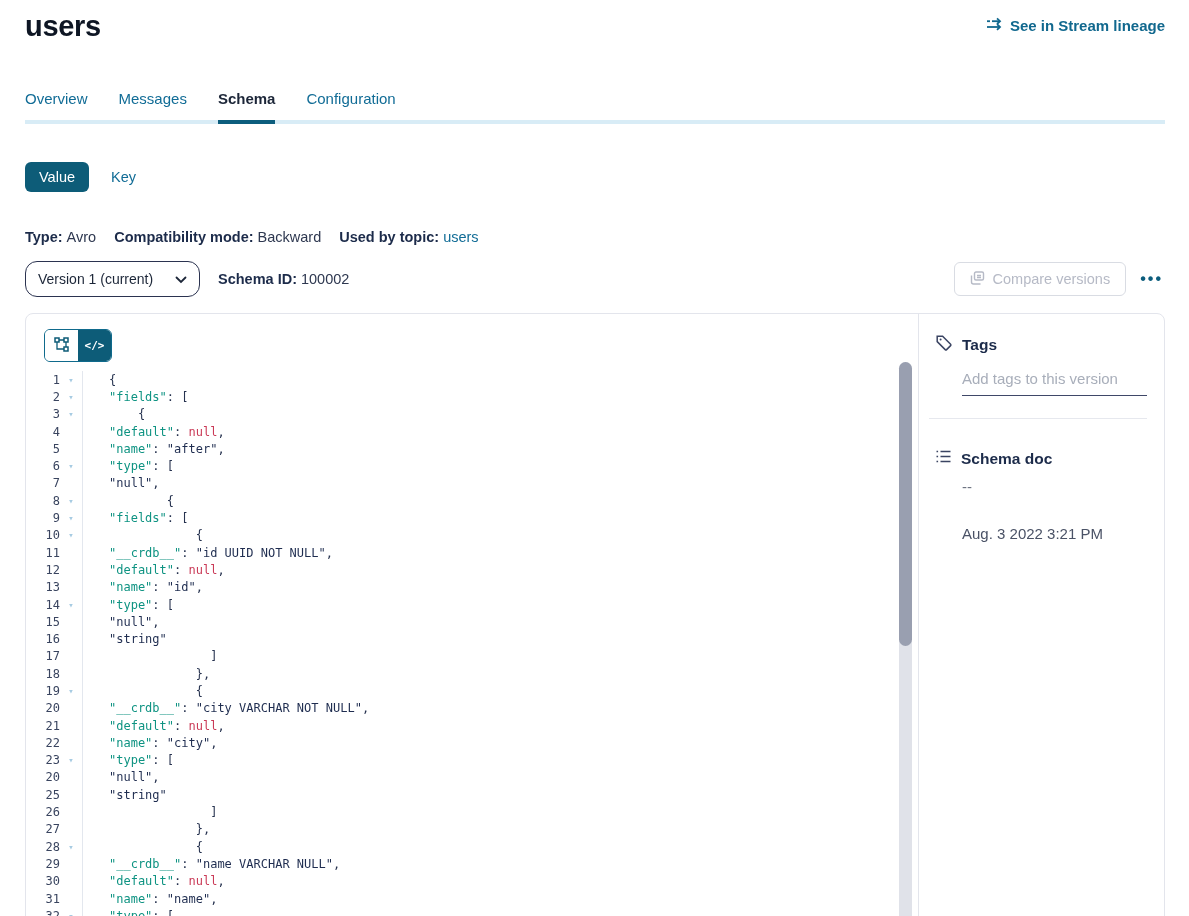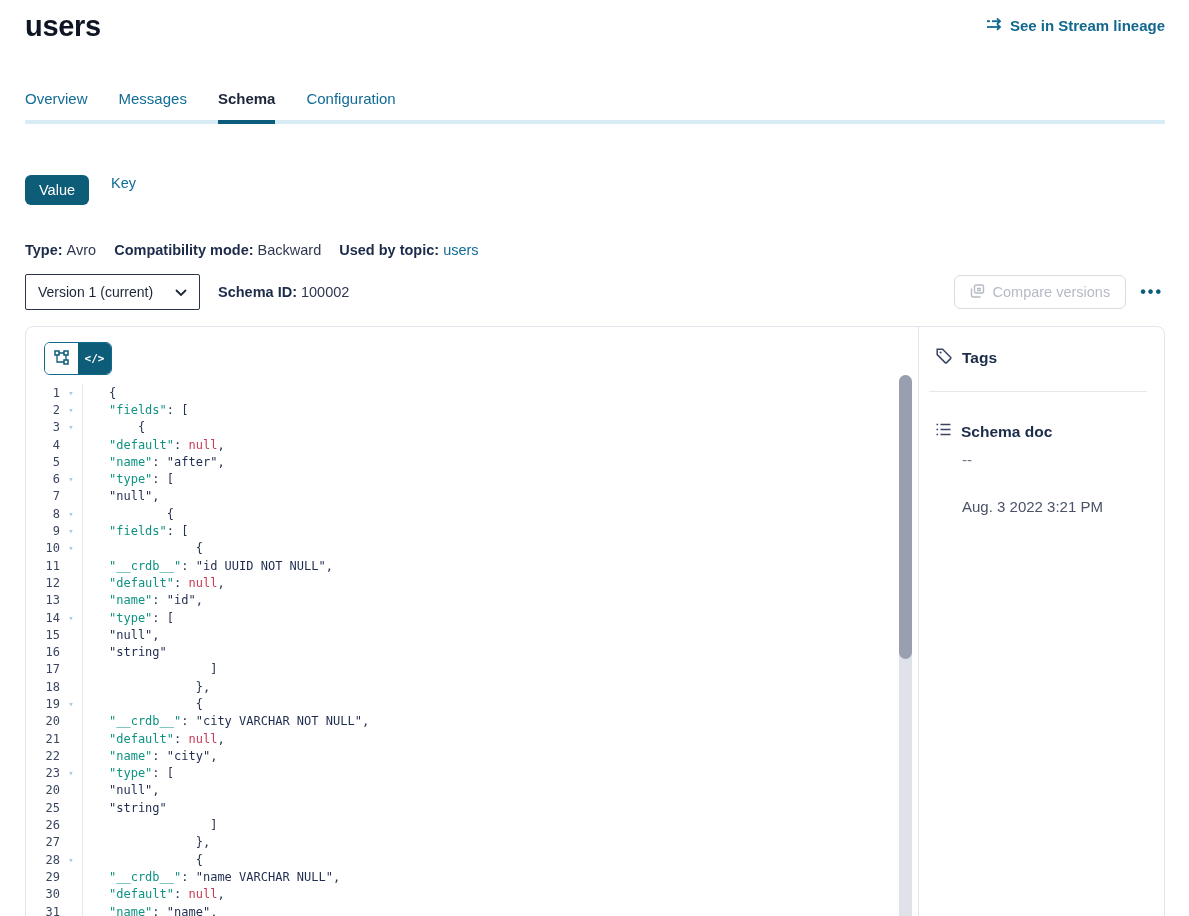--- a/index.html
+++ b/index.html
@@ -13,36 +13,36 @@
   .lineage { display:flex; align-items:center; gap:7px; color:#11688e; font-size:15px;
              font-weight:600; margin-top:7px; cursor:pointer; }
 
   
   .tabs { margin-top:47px; position:relative; border-bottom:4px solid #d8ecf6; display:flex; }
   .tab { font-size:15px; padding-bottom:13px; margin-right:31px; color:#116c96; cursor:pointer; position:relative; }
   .tab.active { color:#1c2638; font-weight:600; }
   .tab.active::after { content:""; position:absolute; left:0; right:0; bottom:-4px; height:4px; background:#0c5d7d; }
 
   
-  .seg-row { margin-top:51px; display:flex; align-items:flex-start; }
+  .seg-row { margin-top:38px; display:flex; align-items:center; }
   .seg-active { background:#0d5c78; color:#fff; font-size:14.5px; border:none; border-radius:6px;
                 padding:7px 14px; cursor:pointer; }
   .seg-link { color:#116c96; font-size:14.5px; margin-left:22px; cursor:pointer; background:none; border:none; }
 
   
   .meta { margin-top:37px; font-size:14.5px; display:flex; }
   .meta .grp { margin-right:18px; }
   .meta b { color:#1c2b4a; font-weight:700; }
   .meta .v { color:#2e3850; margin-left:4px; }
   .meta .link { color:#116c96; margin-left:4px; cursor:pointer; }
 
   
   .vbar { margin-top:16px; display:flex; align-items:center; }
   .select { display:flex; align-items:center; justify-content:space-between; width:175px; height:36px;
-            border:1px solid #2b3350; border-radius:2px; padding:0 12px; font-size:14px; color:#1c2638; cursor:pointer; }
+            border:1px solid #2b3350; border-radius:12px; padding:0 12px; font-size:14px; color:#1c2638; cursor:pointer; }
   .select svg { flex:none; }
   .sid { margin-left:18px; font-size:14.5px; }
   .sid b { color:#1c2b4a; }
   .sid span { margin-left:4px; }
   .vbar .spacer { flex:1; }
   .btn { display:flex; align-items:center; gap:8px; height:34px; border-radius:6px; font-size:14.5px;
          background:#fff; padding:0 15px; cursor:pointer; }
   .btn.disabled { border:1px solid #d9dce3; color:#b6bac6; cursor:default; }
   .btn.primary-outline { border:1px solid #0f6a8c; color:#0c5b77; font-weight:700; margin-left:18px; }
   .more { margin-left:12px; color:#0c5d7d; font-size:16px; letter-spacing:2px; font-weight:700;
@@ -346,20 +346,23 @@
     <div class="sidebar">
       <div class="side-h">
         <span>
           <svg width="18" height="18" viewBox="0 0 18 18" fill="none" stroke="currentColor" stroke-width="1.5">
             <path d="M2.2 2.2 h5.4 l8 8 a1 1 0 0 1 0 1.4 l-4 4 a1 1 0 0 1 -1.4 0 l-8 -8 z"></path>
             <circle cx="5.6" cy="5.6" r="1" fill="currentColor" stroke="none"></circle>
           </svg>
         </span>
         <span>Tags</span>
       </div>
+      <div class="side-body">
+        <input class="tags-input" value="" placeholder="Add tags to this version" style="">
+      </div>
       <div class="divider"></div>
 
       <div class="sec">
         <div class="side-h">
           <span>
             <svg width="17" height="15" viewBox="0 0 17 15" fill="none" stroke="currentColor" stroke-width="1.6">
               <path d="M5.5 2.5 h10 M5.5 7.5 h10 M5.5 12.5 h10"></path>
               <path d="M1.5 2.5 h1.6 M1.5 7.5 h1.6 M1.5 12.5 h1.6"></path>
             </svg>
           </span>

